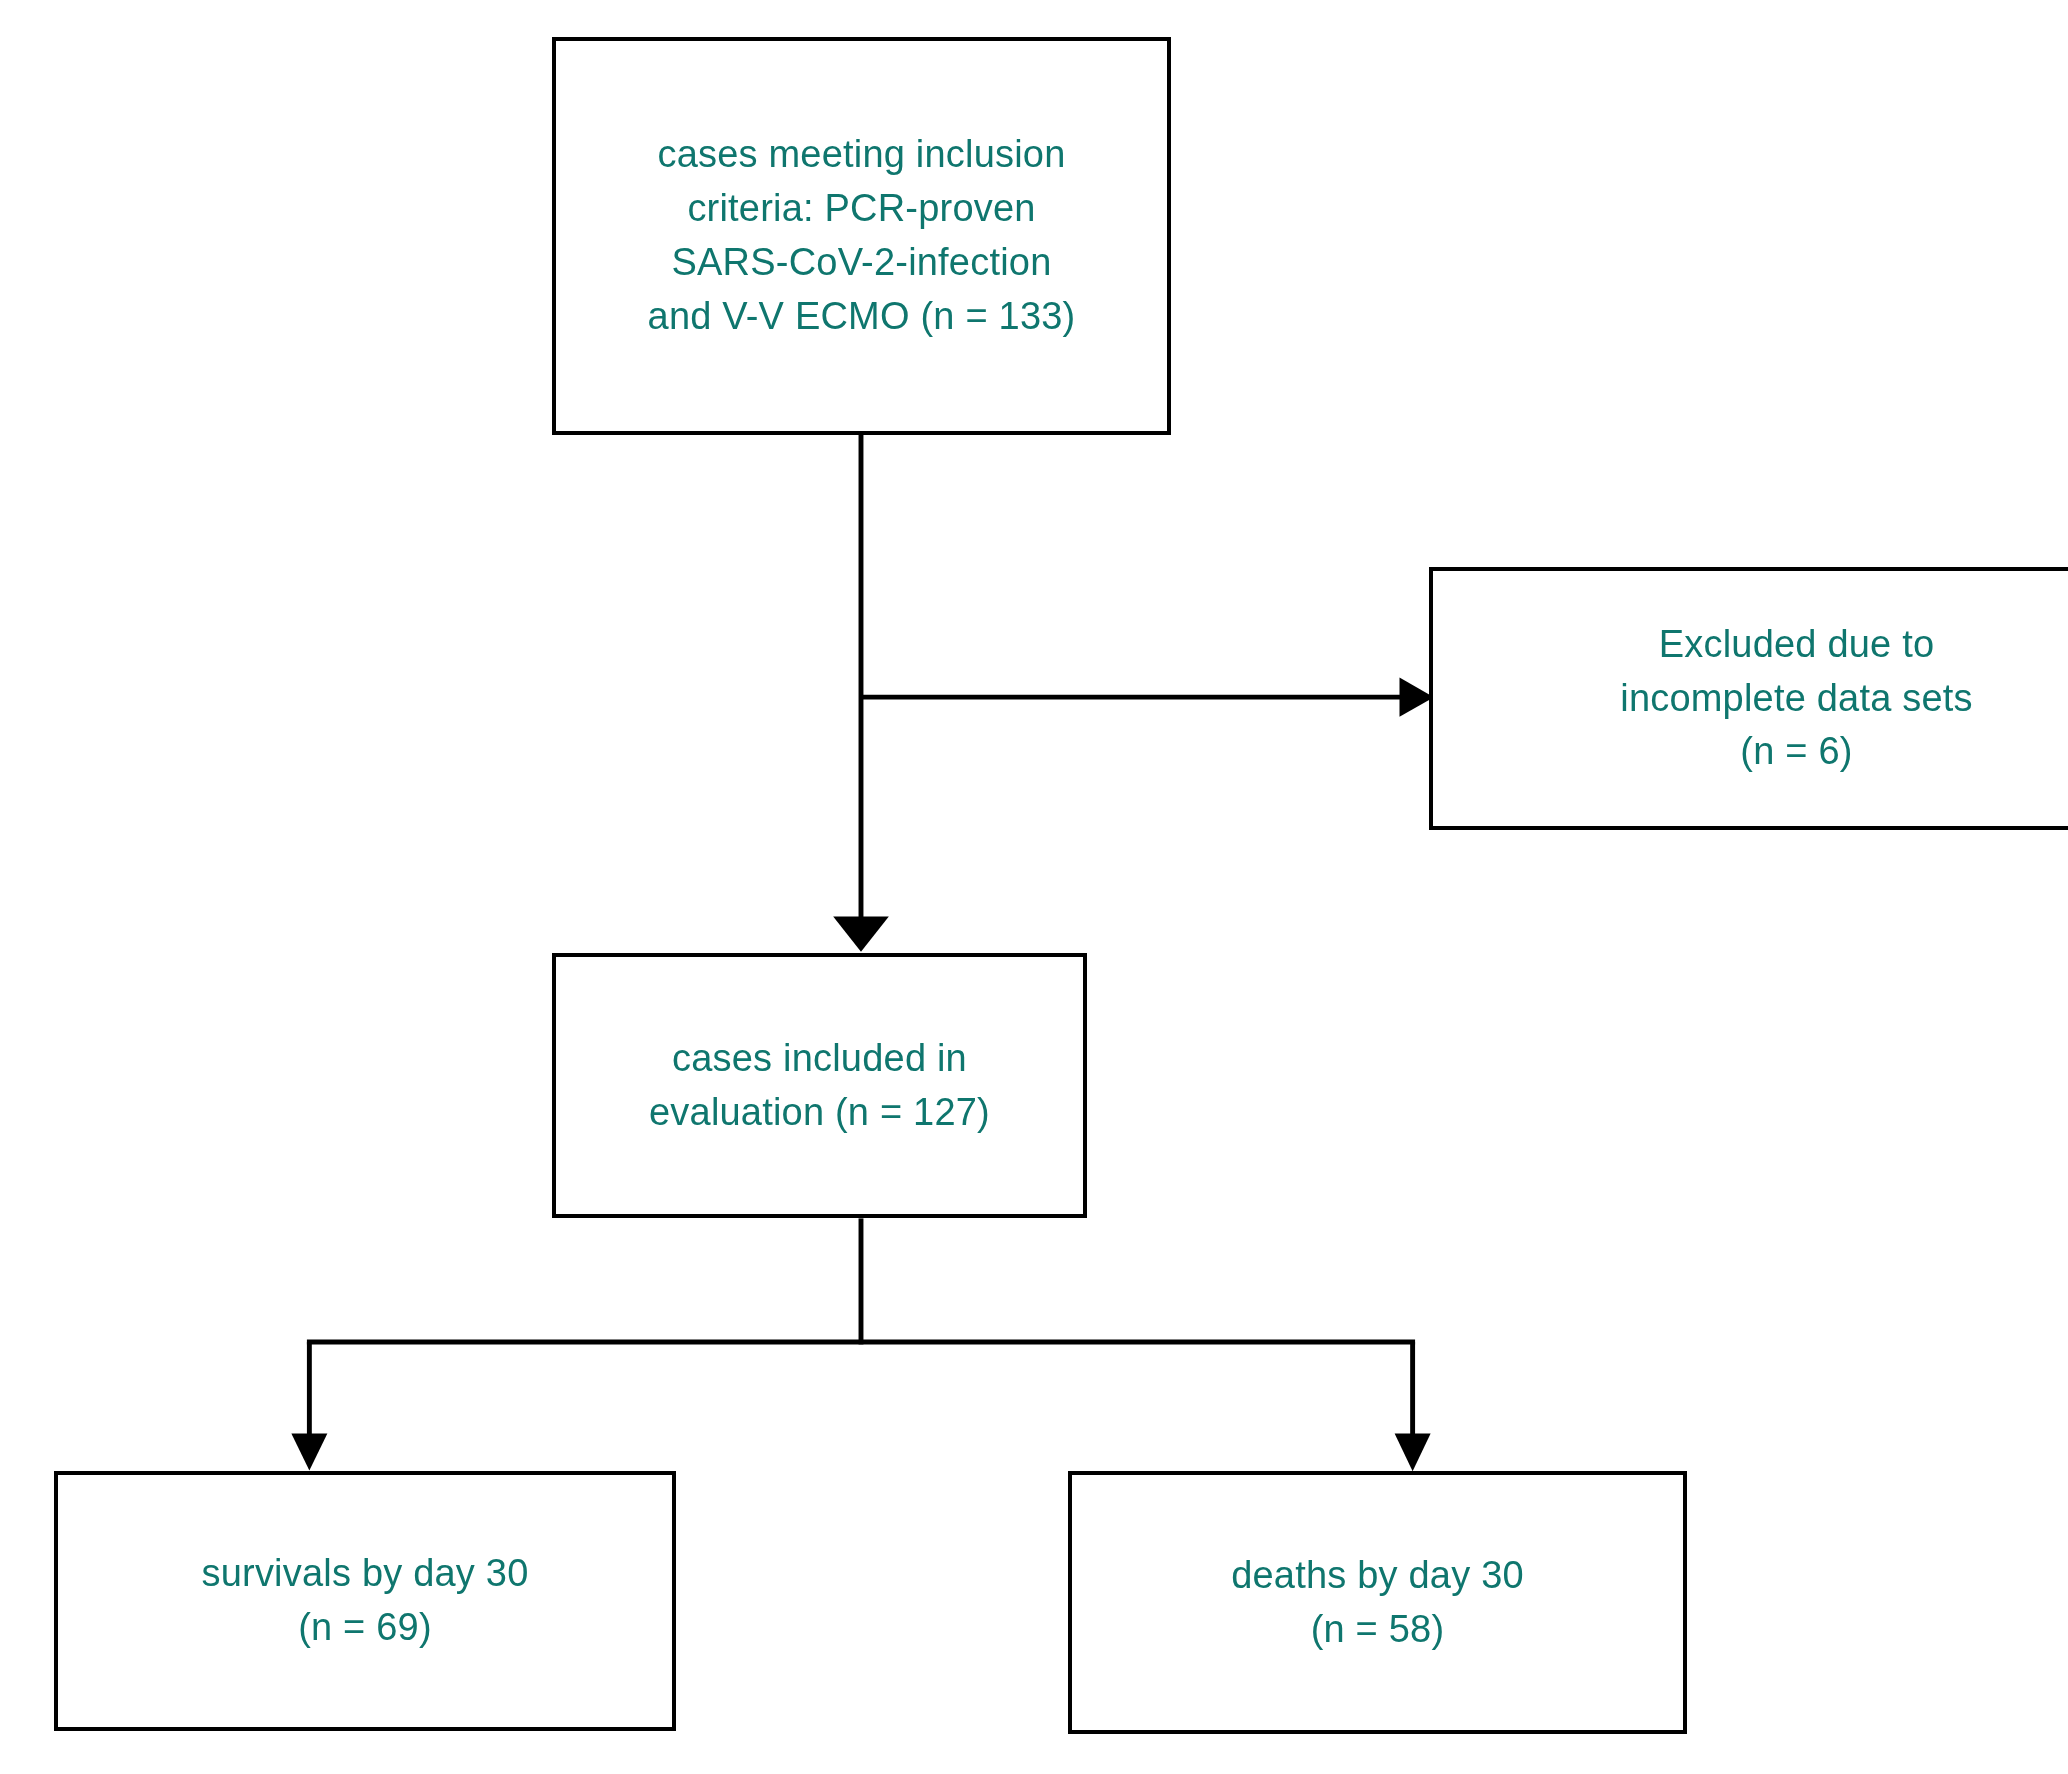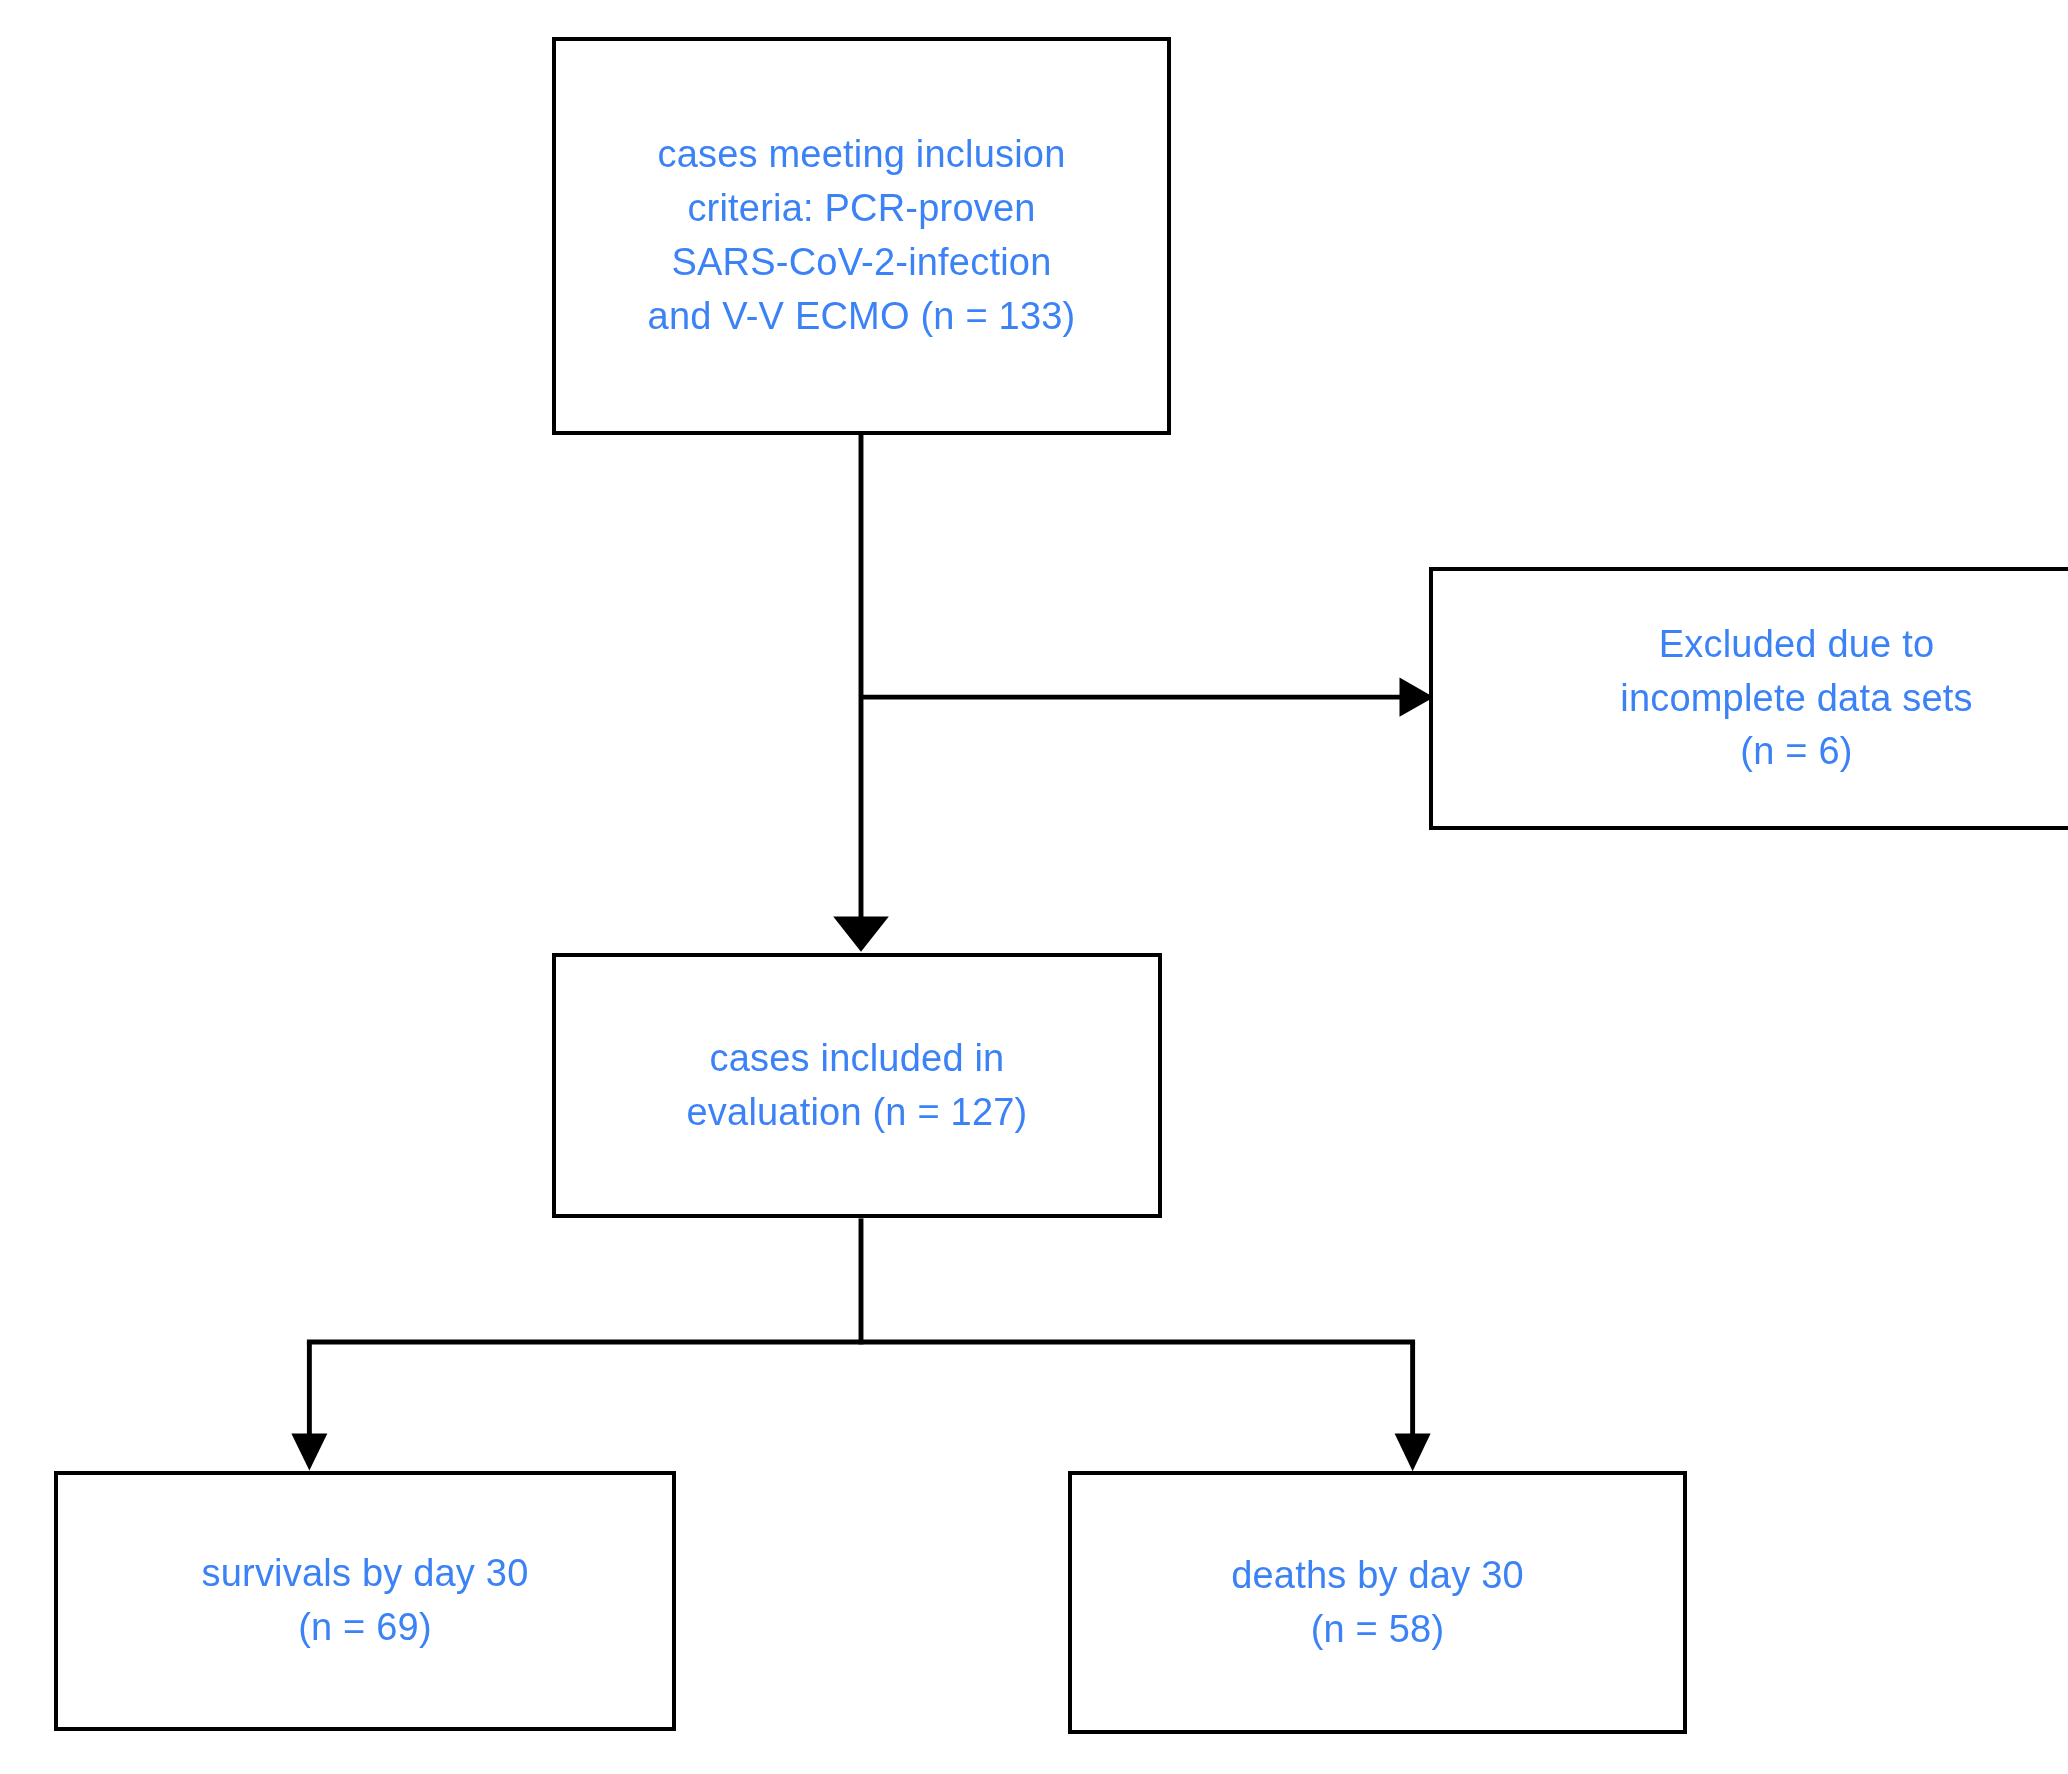--- a/index.html
+++ b/index.html
@@ -29,28 +29,28 @@
     background: #ffffff;
     display: flex;
     align-items: center;
     justify-content: center;
     text-align: center;
   }
   .node-text {
     font-family: "Liberation Sans", sans-serif;
     font-size: 38px;
     line-height: 1.42;
-    color: #3b82f6;
+    color: #0f766e;
     white-space: pre-line;
     letter-spacing: 0.2px;
   }
   
   #box-inclusion  { left: 552px;  top: 37px;   width: 619px;  height: 398px; }
   #box-excluded   { left: 1429px; top: 567px;  width: 735px;  height: 263px; }
-  #box-included   { left: 552px;  top: 953px; width: 610px;  height: 265px; }
+  #box-included   { left: 552px;  top: 953px; width: 535px;  height: 265px; }
   #box-survivals  { left: 38px;   top: 1471px; width: 622px;  height: 260px; margin-left: 16px; }
   #box-deaths     { left: 1068px; top: 1471px; width: 619px;  height: 263px; text-align: center; }
 </style>
 </head>
 <body>
 
 <div id="canvas">
 
   <svg id="flow-svg" viewBox="0 0 2528 2168" preserveAspectRatio="none" aria-hidden="true">
     <defs>

